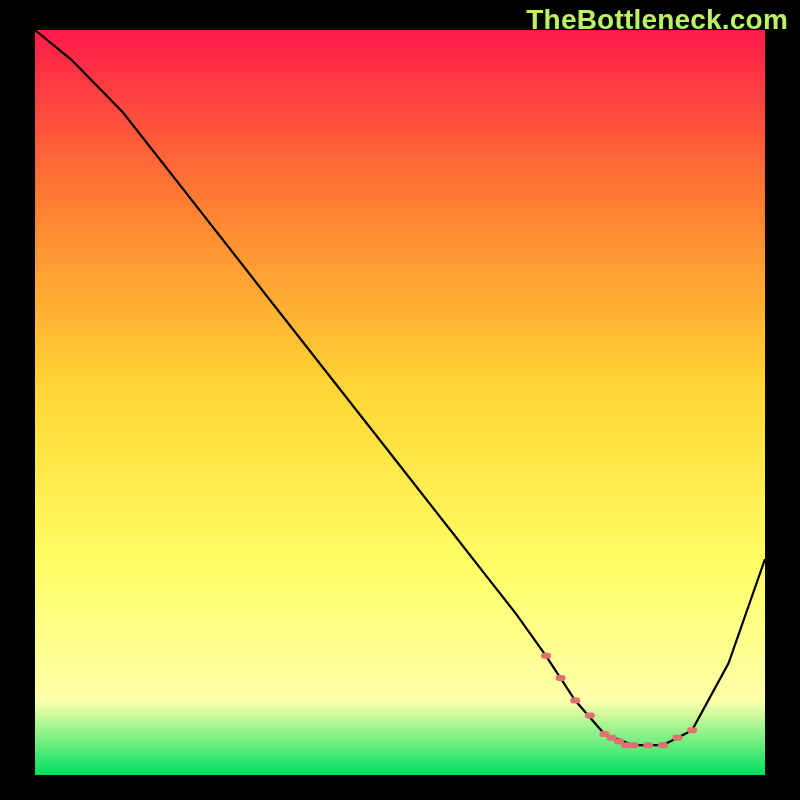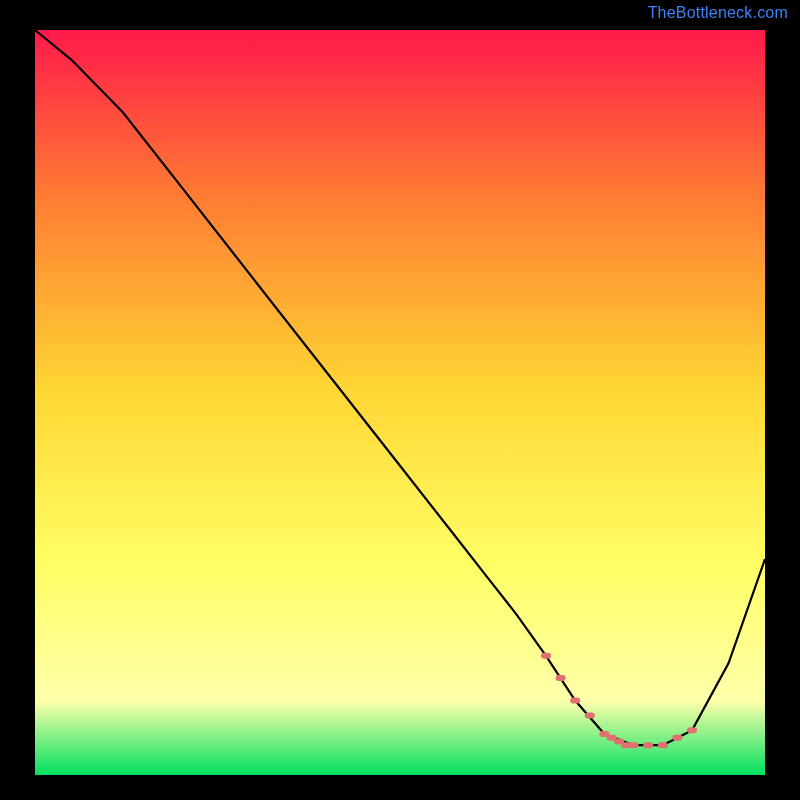--- a/index.html
+++ b/index.html
@@ -8,23 +8,23 @@
     background: #000;
     width: 800px;
     height: 800px;
     overflow: hidden;
     font-family: Arial, Helvetica, sans-serif;
   }
   .watermark {
     position: absolute;
     top: 4px;
     right: 12px;
-    color: #3b82f6;
-    font-size: 16px;
-    font-weight: 400;
+    color: #bef264;
+    font-size: 28px;
+    font-weight: 700;
     letter-spacing: 0.2px;
     z-index: 5;
   }
   .chart-wrap {
     position: absolute;
     left: 0;
     top: 0;
     width: 800px;
     height: 800px;
   }

